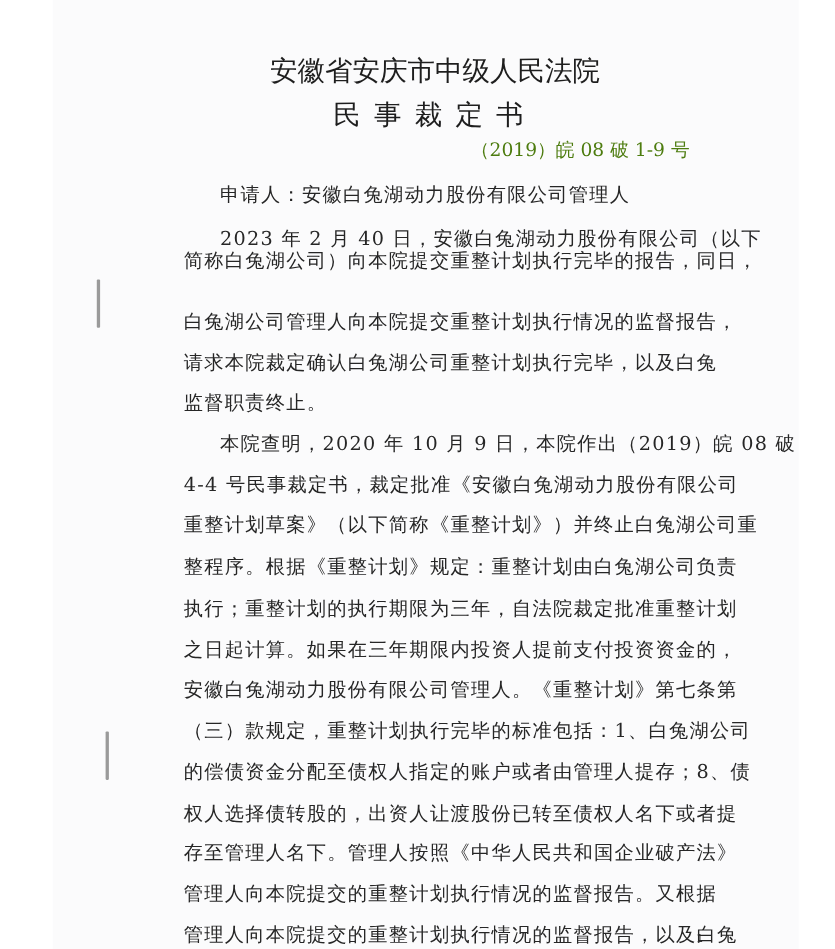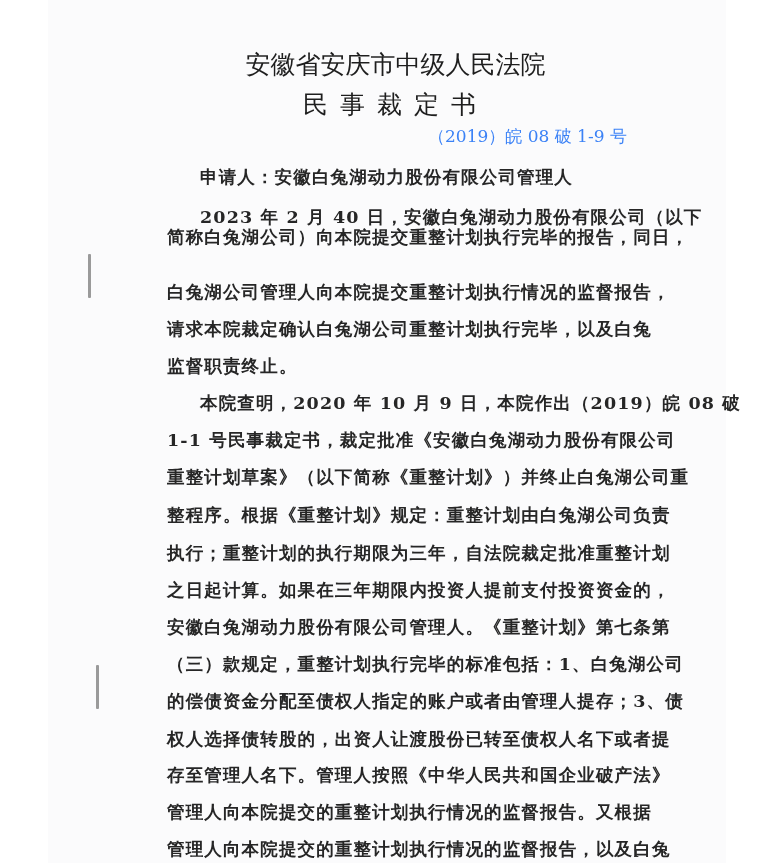--- a/index.html
+++ b/index.html
@@ -40,30 +40,29 @@
       top: 88px;
       left: 16px;
       letter-spacing: 12px;
       font-size: 25px;
     }
     .case-no {
       position: absolute;
       left: 428px;
       top: 125px;
       font-size: 17px;
-      color: #3b82f6;
+      color: #4d7c0f;
     }
     .line {
       position: absolute;
       left: 167px;
       font-size: 17.5px;
       white-space: nowrap;
       letter-spacing: 1.15px;
       color: #262626;
-      font-weight: bold;
     }
     .line.indent {
       left: 200px;
     }
     .margin-mark {
       position: absolute;
       width: 3px;
       background: #9a9a9a;
       border-radius: 1px;
     }
@@ -85,28 +84,28 @@
 <div class="title doc">民事裁定书</div>
 <div class="case-no">（2019）皖 08 破 1-9 号</div>
 
 <div class="line indent" style="top:165px">申请人：安徽白兔湖动力股份有限公司管理人</div>
 <div class="line indent" style="top:205px">2023 年 2 月 40 日，安徽白兔湖动力股份有限公司（以下</div>
 <div class="line" style="top:225px">简称白兔湖公司）向本院提交重整计划执行完毕的报告，同日，</div>
 <div class="line" style="top:280px">白兔湖公司管理人向本院提交重整计划执行情况的监督报告，</div>
 <div class="line" style="top:317px">请求本院裁定确认白兔湖公司重整计划执行完毕，以及白兔</div>
 <div class="line" style="top:354px">监督职责终止。</div>
 <div class="line indent" style="top:391px">本院查明，2020 年 10 月 9 日，本院作出（2019）皖 08 破</div>
-<div class="line" style="top:428px">1-1 号民事裁定书，裁定批准《安徽白兔湖动力股份有限公司</div>
+<div class="line" style="top:428px">4-4 号民事裁定书，裁定批准《安徽白兔湖动力股份有限公司</div>
 <div class="line" style="top:465px">重整计划草案》（以下简称《重整计划》）并终止白兔湖公司重</div>
 <div class="line" style="top:503px">整程序。根据《重整计划》规定：重整计划由白兔湖公司负责</div>
 <div class="line" style="top:541px">执行；重整计划的执行期限为三年，自法院裁定批准重整计划</div>
 <div class="line" style="top:578px">之日起计算。如果在三年期限内投资人提前支付投资资金的，</div>
 <div class="line" style="top:615px">安徽白兔湖动力股份有限公司管理人。《重整计划》第七条第</div>
 <div class="line" style="top:652px">（三）款规定，重整计划执行完毕的标准包括：1、白兔湖公司</div>
-<div class="line" style="top:689px">的偿债资金分配至债权人指定的账户或者由管理人提存；3、债</div>
+<div class="line" style="top:689px">的偿债资金分配至债权人指定的账户或者由管理人提存；8、债</div>
 <div class="line" style="top:727px">权人选择债转股的，出资人让渡股份已转至债权人名下或者提</div>
 <div class="line" style="top:763px">存至管理人名下。管理人按照《中华人民共和国企业破产法》</div>
 <div class="line" style="top:800px">管理人向本院提交的重整计划执行情况的监督报告。又根据</div>
 <div class="line" style="top:837px">管理人向本院提交的重整计划执行情况的监督报告，以及白兔</div>
 
 <div class="margin-mark" style="left:88px; top:254px; height:44px;"></div>
 <div class="margin-mark" style="left:96px; top:665px; height:44px;"></div>
 
 <div class="page-number">1</div>
 

